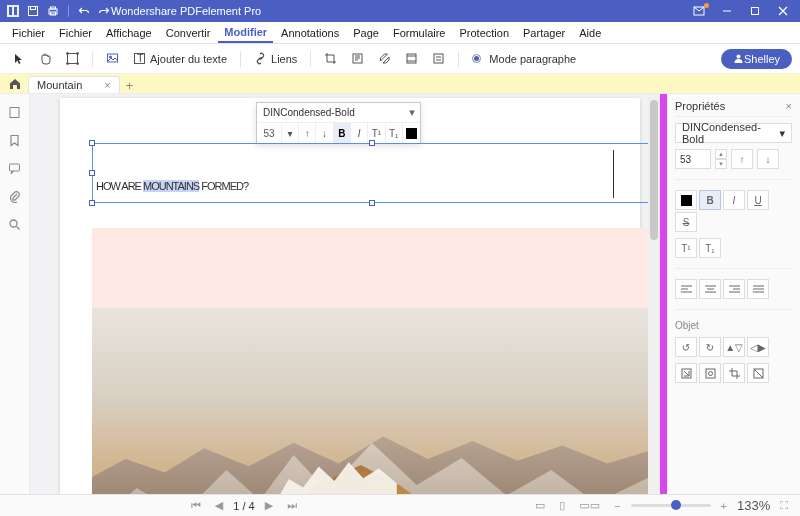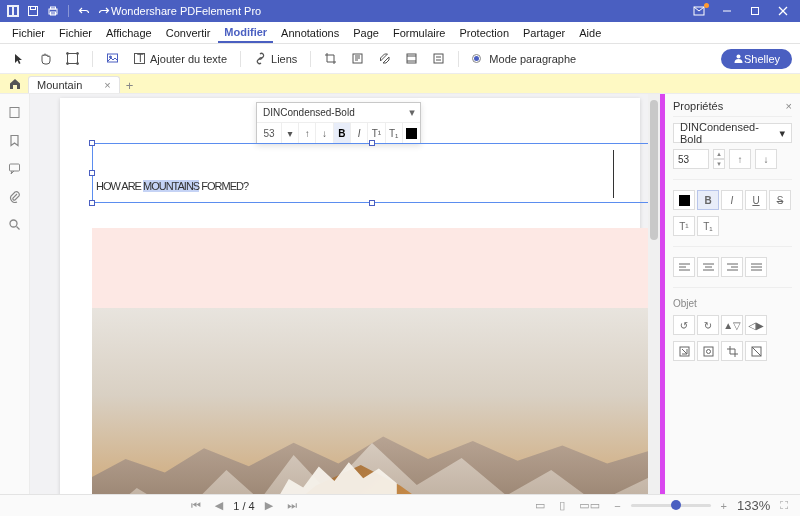--- a/index.html
+++ b/index.html
@@ -53,21 +53,21 @@
 .swatch{width:11px;height:11px;background:#000}
 .photoarea{position:absolute;left:32px;top:130px;width:560px;height:430px;background:linear-gradient(#fde8e4 0 120px,transparent 120px)}
 .photo{position:absolute;left:0;top:80px;width:560px;height:350px;overflow:hidden}
 .sky{position:absolute;inset:0;background:linear-gradient(180deg,#e8e4de 0%,#d9d0c3 25%,#cfa876 55%,#e8b87a 75%,#f0c58e 100%)}
 .ridge{position:absolute;left:0;right:0}
 .r1{top:115px;height:90px;background:linear-gradient(180deg,#b9a596,#8c7a6d);clip-path:polygon(0 60%,6% 40%,13% 55%,20% 28%,28% 48%,36% 22%,44% 45%,52% 15%,60% 40%,68% 20%,76% 42%,84% 25%,92% 45%,100% 30%,100% 100%,0 100%);opacity:.85}
 .r2{top:135px;height:150px;background:linear-gradient(180deg,#d9cec2,#a18c78);clip-path:polygon(0 55%,8% 30%,16% 48%,24% 18%,30% 38%,36% 8%,42% 32%,50% 0%,58% 28%,66% 10%,74% 35%,82% 18%,90% 40%,100% 22%,100% 100%,0 100%);opacity:.92}
 .fg{position:absolute;left:0;right:0;top:150px;height:230px;background:linear-gradient(140deg,#6d4a2e 0%,#9a6a3a 25%,#c98c48 45%,#a87040 60%,#7a4e2e 80%);clip-path:polygon(0 100%,0 72%,10% 60%,18% 48%,26% 40%,33% 26%,40% 12%,48% 3%,55% 12%,62% 24%,70% 38%,78% 52%,86% 64%,94% 74%,100% 82%,100% 100%)}
 .snow{position:absolute;background:#f5f1ea;opacity:.95}
 .s1{left:33%;top:150px;width:120px;height:42px;clip-path:polygon(0 100%,10% 50%,22% 70%,35% 20%,48% 55%,60% 10%,72% 48%,85% 25%,100% 60%,100% 100%)}
-.rightpane{width:140px;background:#fafafa;border-left:5px solid #d946ef;display:flex;flex-direction:column;padding:6px 8px;gap:6px}
+.rightpane{width:140px;background:#fafafa;border-left:7px solid #d946ef;display:flex;flex-direction:column;padding:6px 8px;gap:6px}
 .rp-title{display:flex;justify-content:space-between;align-items:center;color:#555;font-size:11px;padding-bottom:4px;border-bottom:1px solid #eee}
 .rp-sel{height:20px;border:1px solid #ddd;background:#fff;display:flex;align-items:center;justify-content:space-between;padding:0 6px;font-size:10px;cursor:pointer}
 .rp-row{display:flex;align-items:center;gap:4px}
 .rp-num{width:36px;height:20px;border:1px solid #ddd;background:#fff;display:flex;align-items:center;padding:0 4px;font-size:10px}
 .spin{width:12px;display:flex;flex-direction:column}
 .spin div{height:10px;border:1px solid #ddd;background:#fff;font-size:7px;text-align:center;line-height:8px;cursor:pointer;color:#888}
 .rp-btns{display:flex;gap:2px;flex-wrap:wrap}
 .rp-btn{width:22px;height:20px;border:1px solid #ddd;background:#fff;display:flex;align-items:center;justify-content:center;cursor:pointer;font-size:10px;color:#666}
 .rp-btn.on{background:#e8edf9;border-color:#b8c5ea}
 .rp-sep{height:1px;background:#eee;margin:4px 0}

